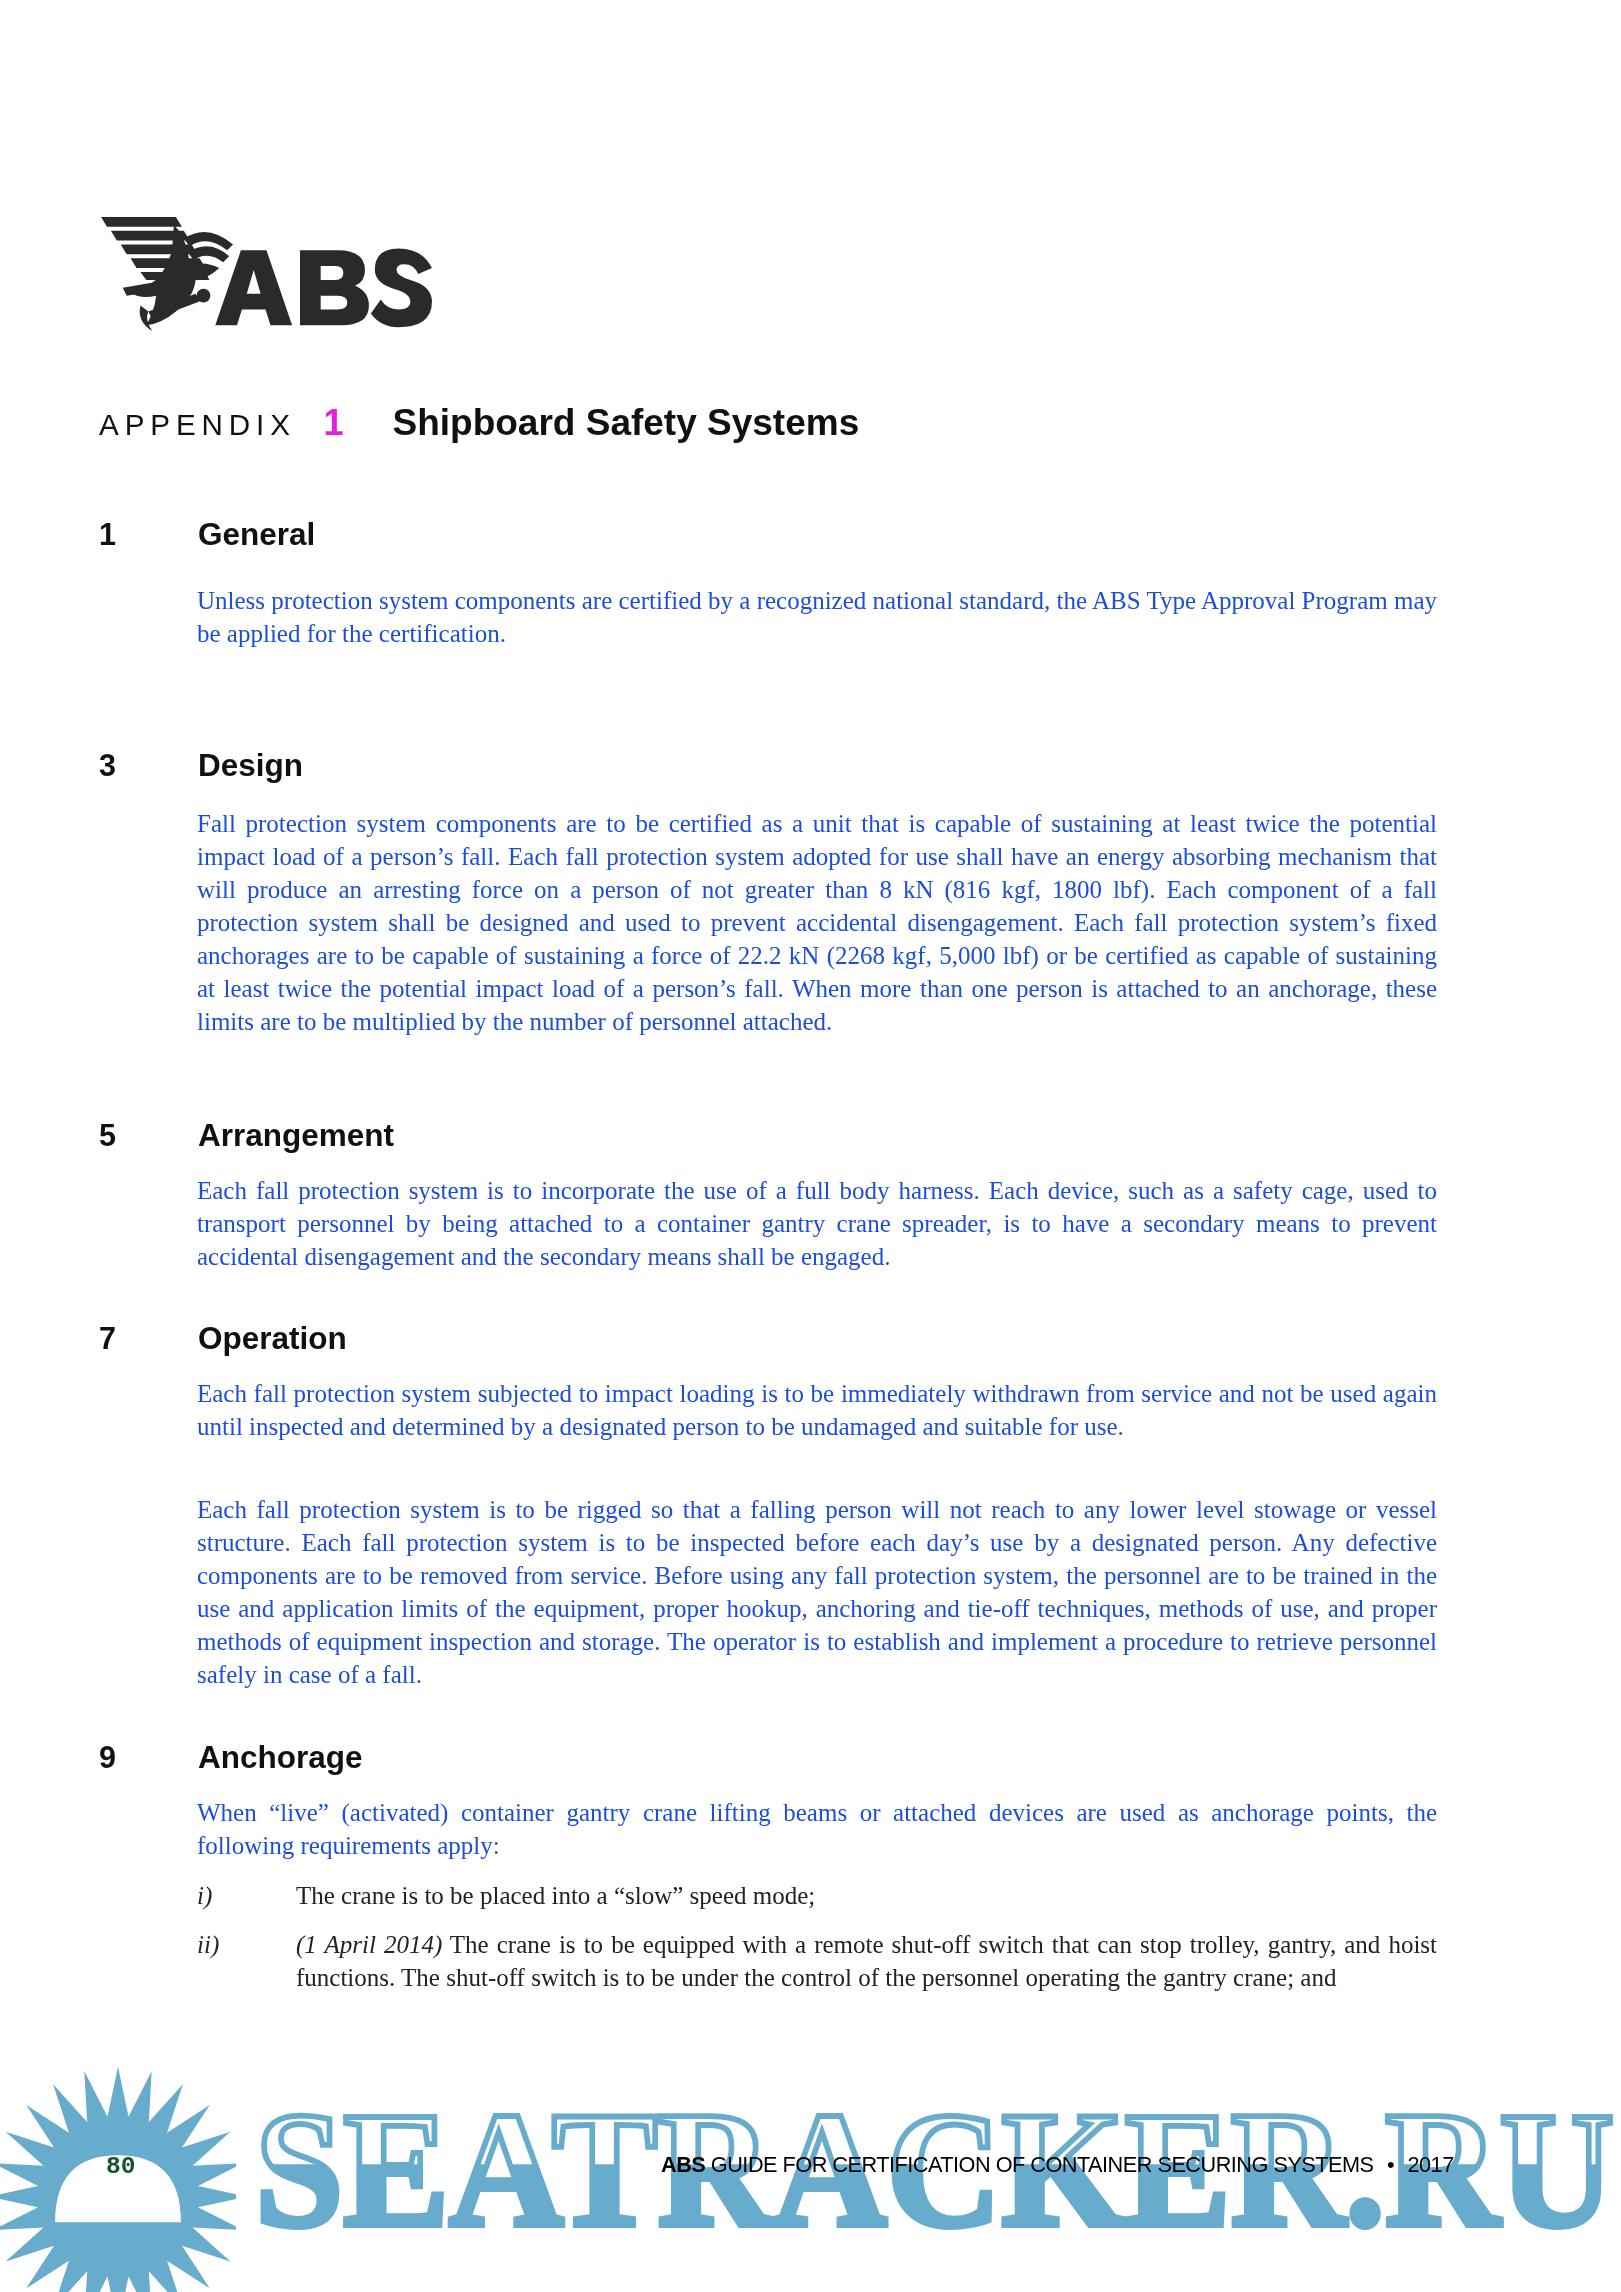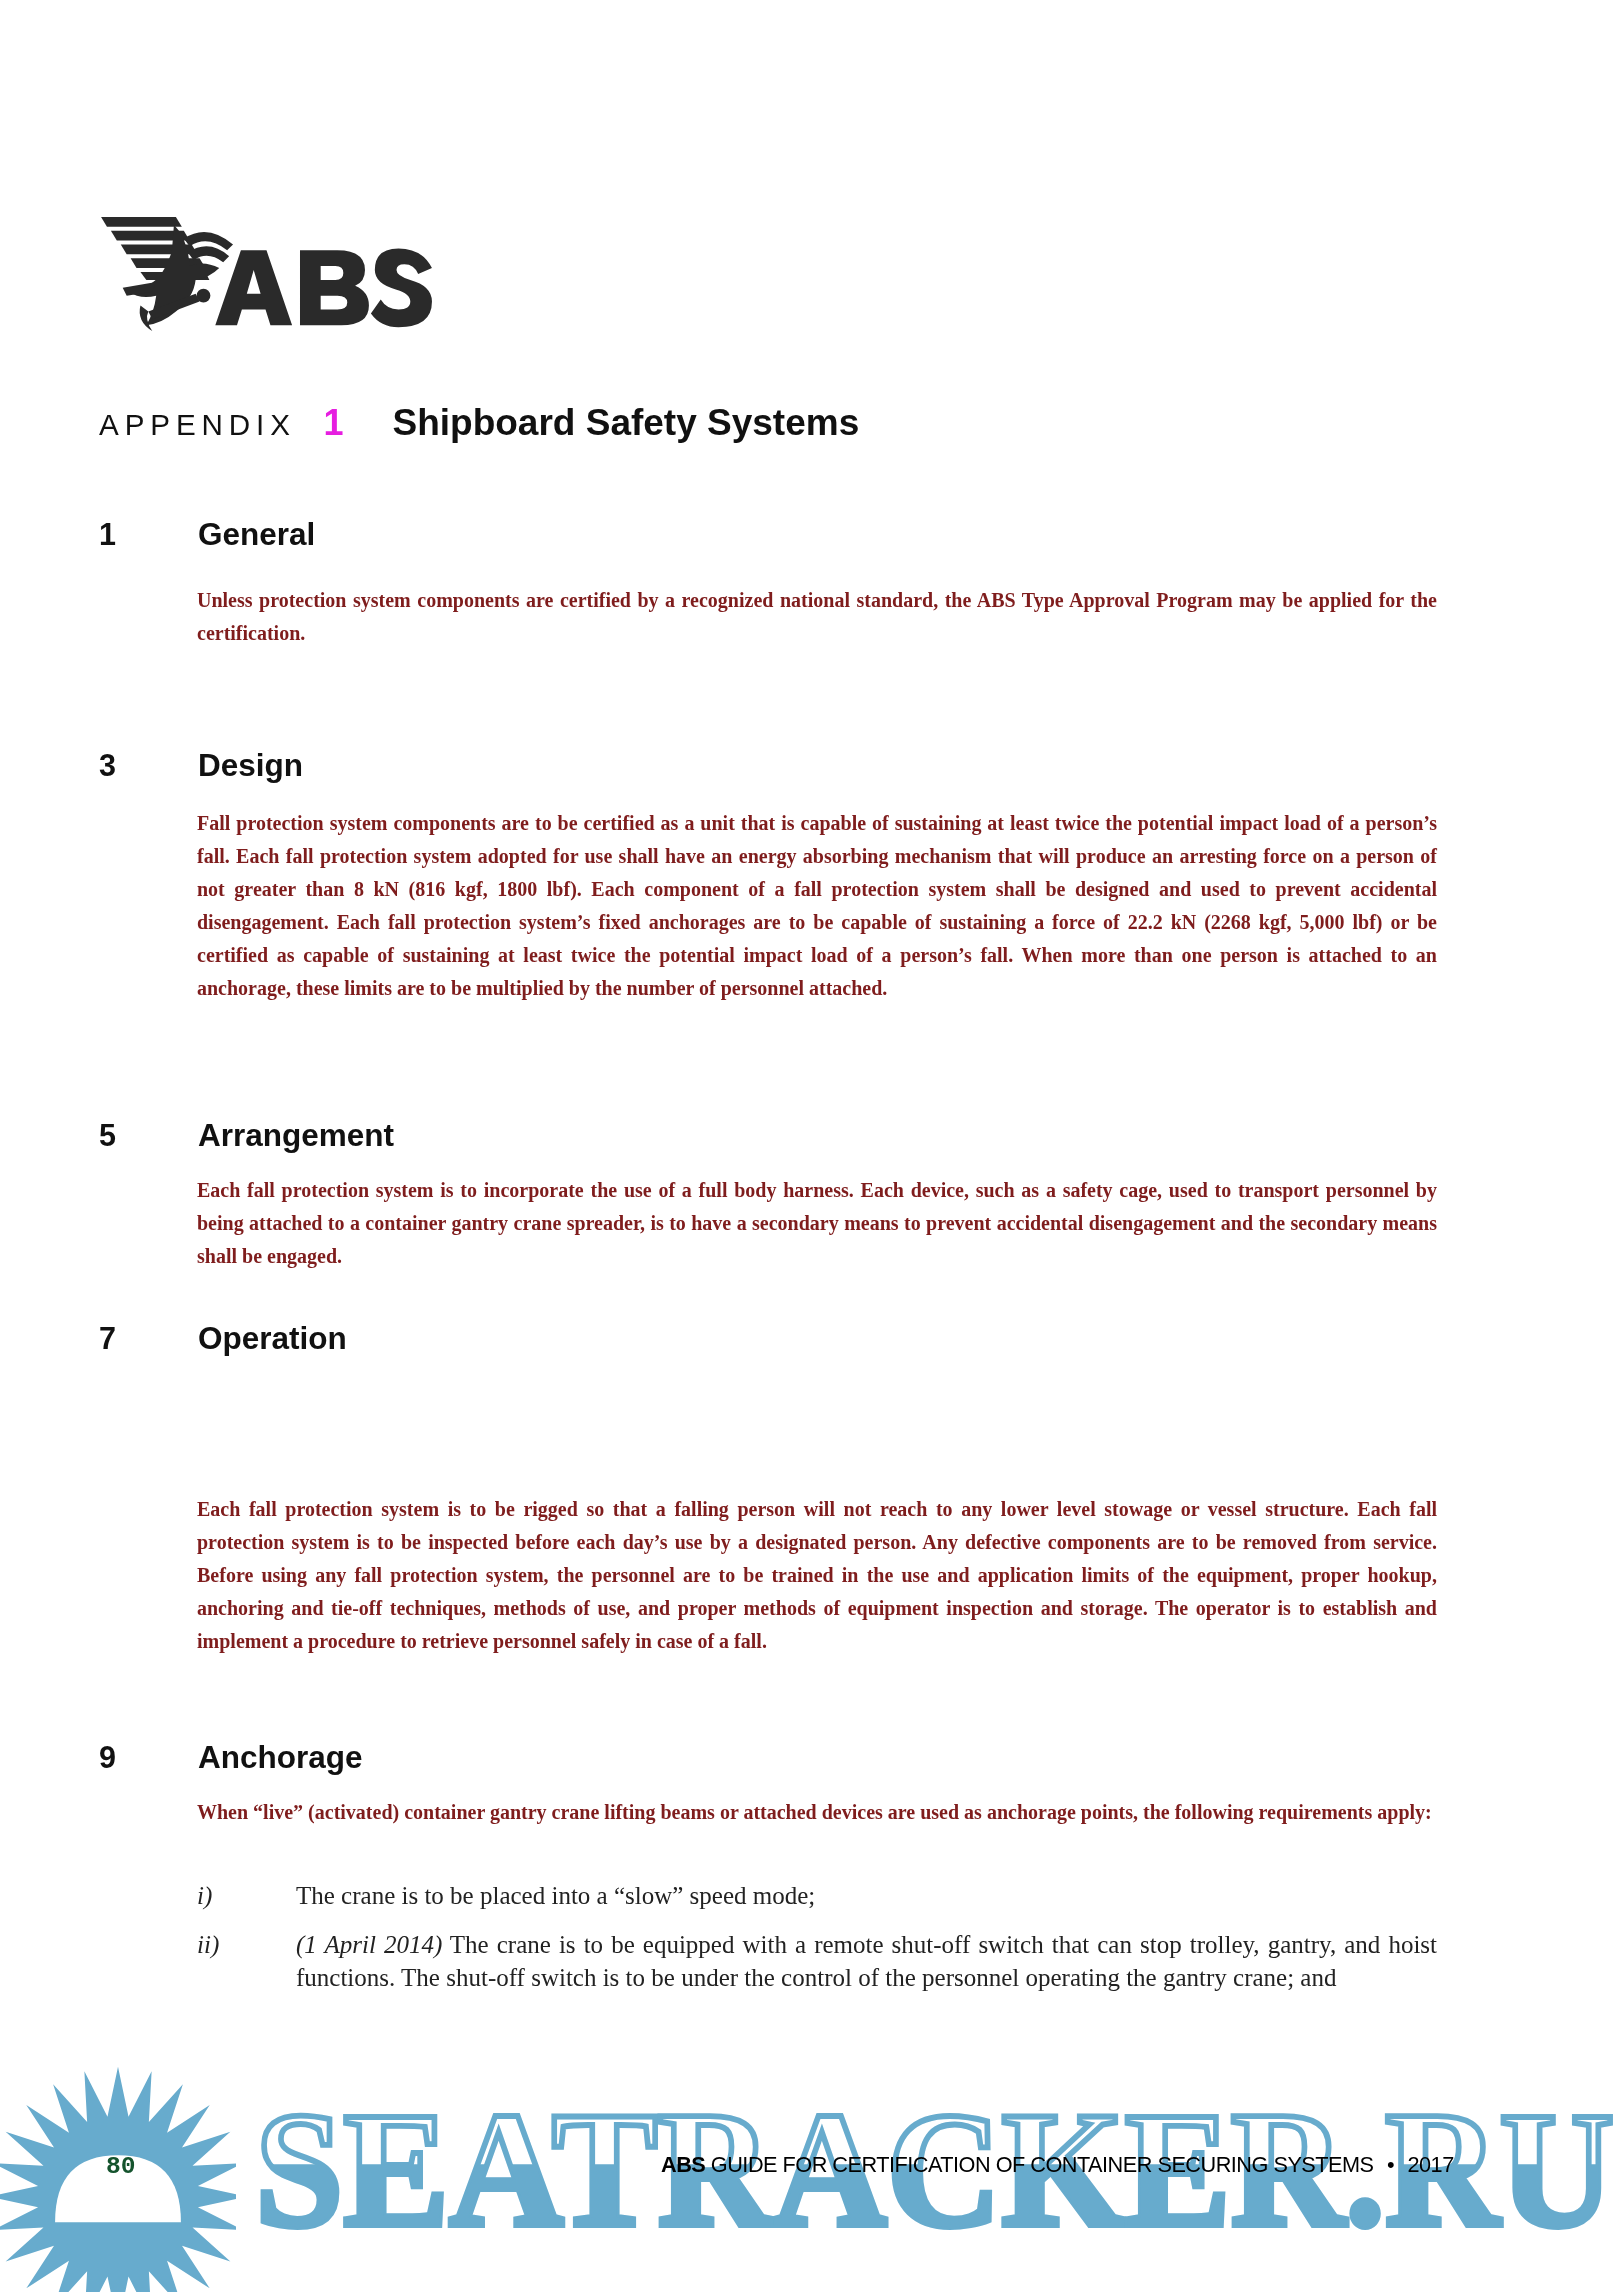--- a/index.html
+++ b/index.html
@@ -11,21 +11,21 @@
 
   .appendix { position: absolute; left: 99px; top: 402px; height: 49px; display: flex; align-items: baseline; }
   .appendix-word { font-family: "Liberation Sans", sans-serif; font-size: 29.6px; letter-spacing: 5.9px; color: #111; }
   .appendix-num { font-family: "Liberation Sans", sans-serif; font-weight: bold; font-size: 36px; color: #e61ee0; margin-left: 27.6px; }
   .appendix-title { font-family: "Liberation Sans", sans-serif; font-weight: bold; font-size: 37px; color: #111; margin-left: 49px; }
 
   .section-head { position: absolute; left: 99px; display: flex; align-items: baseline; }
   .section-num { font-family: "Liberation Sans", sans-serif; font-weight: bold; font-size: 30.5px; width: 99px; color: #111; }
   .section-title { font-family: "Liberation Sans", sans-serif; font-weight: bold; font-size: 31.5px; color: #111; }
 
-  .para { position: absolute; left: 197px; width: 1240px; font-family: "Liberation Serif", serif; font-size: 20px; line-height: 33px; color: #7f1d1d; text-align: justify; margin: 0; font-weight: bold; }
+  .para { position: absolute; left: 197px; width: 1240px; font-family: "Liberation Serif", serif; font-size: 25px; line-height: 33px; color: #1d4ed8; text-align: justify; margin: 0; }
 
   .li { position: absolute; left: 197px; width: 1240px; display: flex; font-family: "Liberation Serif", serif; font-size: 25px; line-height: 33px; color: #222; }
   .li-num { width: 99px; flex: 0 0 99px; font-style: italic; }
   .li-text { flex: 1; text-align: justify; }
   .li-text em { font-style: italic; }
 
   .watermark-star { position: absolute; left: 0; top: 2059px; width: 236px; height: 233px; }
   .watermark-text { position: absolute; left: 251px; top: 2103px; width: 1370px; height: 148px; }
   .page-num { position: absolute; left: 106px; top: 2153px; font-family: Liberation Mono, monospace; font-weight: bold; font-size: 24.6px; color: #14532d; }
   .footer { position: absolute; left: 661px; top: 2152px; font-family: "Liberation Sans", sans-serif; font-size: 21.7px; color: #000; white-space: nowrap; letter-spacing: -0.5px; }
@@ -85,20 +85,21 @@
   <div class="section-head" style="top:1117px;">
     <span class="section-num">5</span>
     <span class="section-title">Arrangement</span>
   </div>
   <p class="para" style="top:1174px;">Each fall protection system is to incorporate the use of a full body harness. Each device, such as a safety cage, used to transport personnel by being attached to a container gantry crane spreader, is to have a secondary means to prevent accidental disengagement and the secondary means shall be engaged.</p>
 
   <div class="section-head" style="top:1320px;">
     <span class="section-num">7</span>
     <span class="section-title">Operation</span>
   </div>
+  <p class="para" style="top:1377px;">Each fall protection system subjected to impact loading is to be immediately withdrawn from service and not be used again until inspected and determined by a designated person to be undamaged and suitable for use.</p>
   <p class="para" style="top:1493px;">Each fall protection system is to be rigged so that a falling person will not reach to any lower level stowage or vessel structure. Each fall protection system is to be inspected before each day’s use by a designated person. Any defective components are to be removed from service. Before using any fall protection system, the personnel are to be trained in the use and application limits of the equipment, proper hookup, anchoring and tie-off techniques, methods of use, and proper methods of equipment inspection and storage. The operator is to establish and implement a procedure to retrieve personnel safely in case of a fall.</p>
 
   <div class="section-head" style="top:1739px;">
     <span class="section-num">9</span>
     <span class="section-title">Anchorage</span>
   </div>
   <p class="para" style="top:1796px;">When “live” (activated) container gantry crane lifting beams or attached devices are used as anchorage points, the following requirements apply:</p>
 
   <div class="li" style="top:1879px;">
     <span class="li-num">i)</span>

